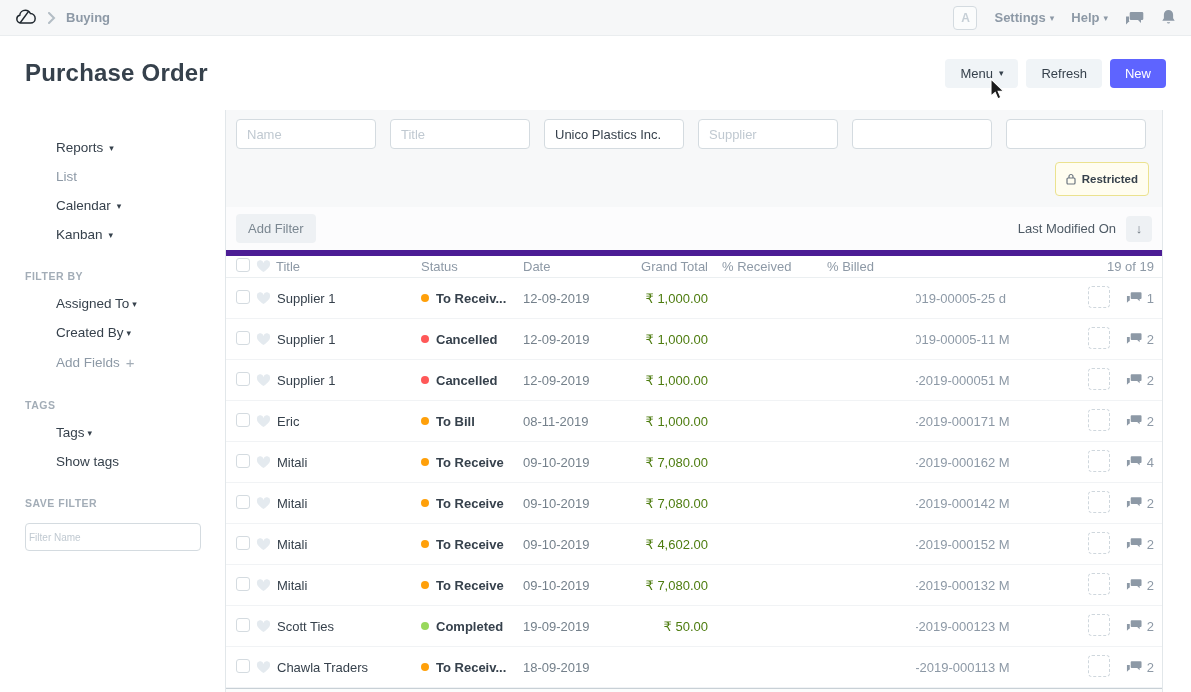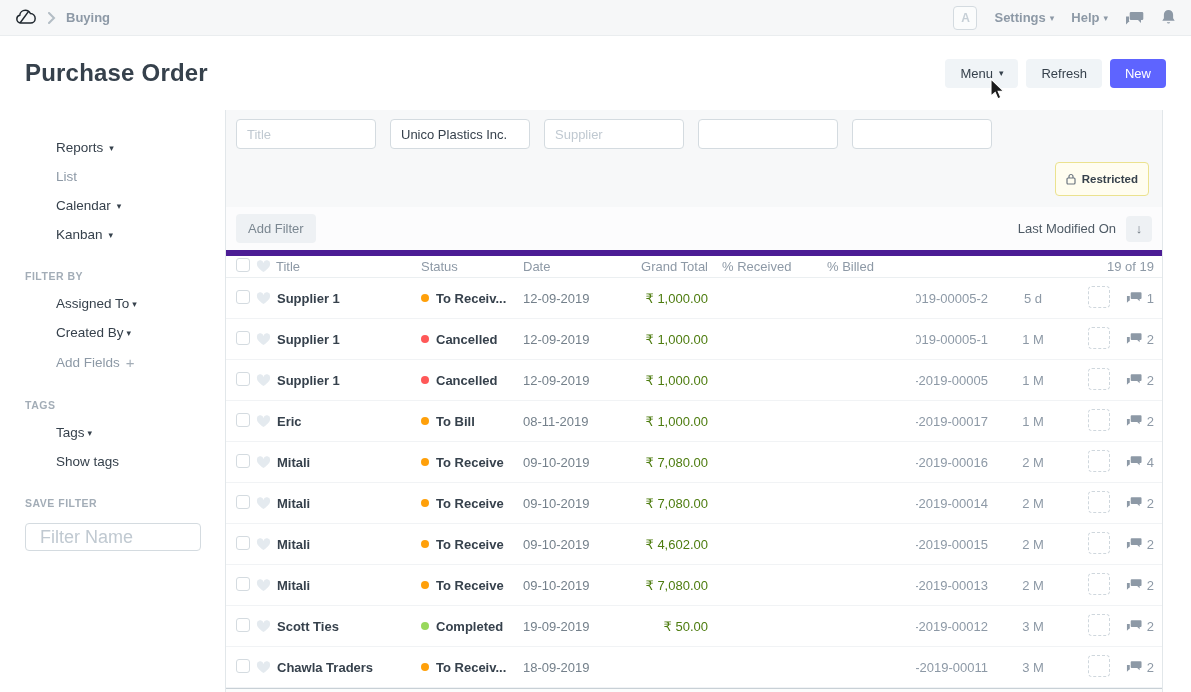--- a/index.html
+++ b/index.html
@@ -51,21 +51,21 @@
   .layout { display:flex; height:582px; }
   .sidebar { width:225px; padding:30px 14px 0 25px; flex-shrink:0; }
   .side-item { margin-bottom:14px; font-size:13.5px; color:#36414c; cursor:pointer; display:flex; align-items:center; gap:6px;margin-left:31px;}
   .side-item.muted { color:#8d99a6; }
   .side-heading {
     font-size:10.5px; font-weight:bold; letter-spacing:.5px; color:#a3adb7;
     margin:28px 0 14px;
   }
   .side-input {
     width:176px; height:28px; border:1px solid #d4dbe0; border-radius:4px;
-    padding:0 14px; font-family:inherit; font-size:18px; outline:none; color:#36414c;
+    padding:0 3px; font-family:inherit; font-size:10px; outline:none; color:#36414c;
   }
   .side-input::placeholder { color:#c0c9d1; }
   
   .main {
     flex:1; margin-right:28px; border-left:1px solid #e2e7ea; border-right:1px solid #e2e7ea;
     display:flex; flex-direction:column; min-width:0;
   }
   .filter-area { background:#f7f8f9; padding:9px 10px 11px; }
   .filter-inputs { display:flex; gap:14px; }
   .filter-inputs input {
@@ -102,30 +102,30 @@
   }
   .list-header { height:40px; color:#8d99a6; border-bottom:1px solid #ebeff1; background:#fff; }
   .list-header .col-right { text-align:right; }
   .col-pct { padding-left:14px; }
   .count-cell { grid-column: 9 / 13; text-align:right; }
   .lrow { height:41px; border-bottom:1px solid #f1f3f5; background:#fff; cursor:pointer; }
   .checkbox {
     width:14px; height:14px; border:1px solid #d4dbe0; border-radius:3px; background:#fff;
   }
   .like { display:flex; align-items:center; }
-  .cell-title { font-weight:bold; color:#36414c; padding-left:1px; }
+  .cell-title { font-weight:normal; color:#36414c; padding-left:1px; }
   .cell-status { display:flex; align-items:center; gap:7px; font-weight:bold; color:#36414c; overflow:hidden; white-space:nowrap;}
   .dot { width:8px; height:8px; border-radius:50%; flex-shrink:0; }
   .dot.orange { background:#ffa00a; } .dot.red { background:#ff5858; } .dot.green { background:#98d85b; }
   .cell-date { color:#74808b; }
   .cell-total { color:#4d7c0f; text-align:right; }
   .pbar { width:85px; height:7px; border-radius:4px; background:#eef1f3; margin:0 auto 0 11px; overflow:hidden; }
   .pbar .fill { height:100%; border-radius:4px; background:#98d85b; }
   .cell-id { color:#8d99a6; display:flex; justify-content:flex-end; overflow:hidden; white-space:nowrap; }
-  .cell-age { color:#8d99a6; text-align:center; }
+  .cell-age { color:#8d99a6; text-align:left; }
   .assign-box {
     width:22px; height:22px; border:1px dashed #cfd7dd; border-radius:4px; margin-left:10px;
   }
   .cell-comments { display:flex; align-items:center; justify-content:flex-end; gap:5px; color:#8d99a6; }
   .footer-line { border-top:1px solid #c8d0d6; height:6px; background:#fbfcfc; }
   .cursor { position:absolute; left:990px; top:78px; z-index:50; pointer-events:none; }
 </style>
 </head>
 <body>
 
@@ -224,20 +224,21 @@
     </div>
 
     <div class="side-heading">SAVE FILTER</div>
     <input class="side-input" type="text" placeholder="Filter Name" style="">
   </div>
 
   <div class="main">
 
     <div class="filter-area">
       <div class="filter-inputs" id="filter-inputs">
+          <input type="text" placeholder="Name" style="">
           <input type="text" placeholder="Title" style="">
           <input type="text" value="Unico Plastics Inc." style="">
           <input type="text" placeholder="Supplier" style="">
           <input type="text" style="">
           <input type="text" style="">
         </div>
       <div class="restricted-row">
         <span class="restricted-badge">
           <span style="display:flex;">
             <svg width="10" height="12" viewBox="0 0 10 12">

